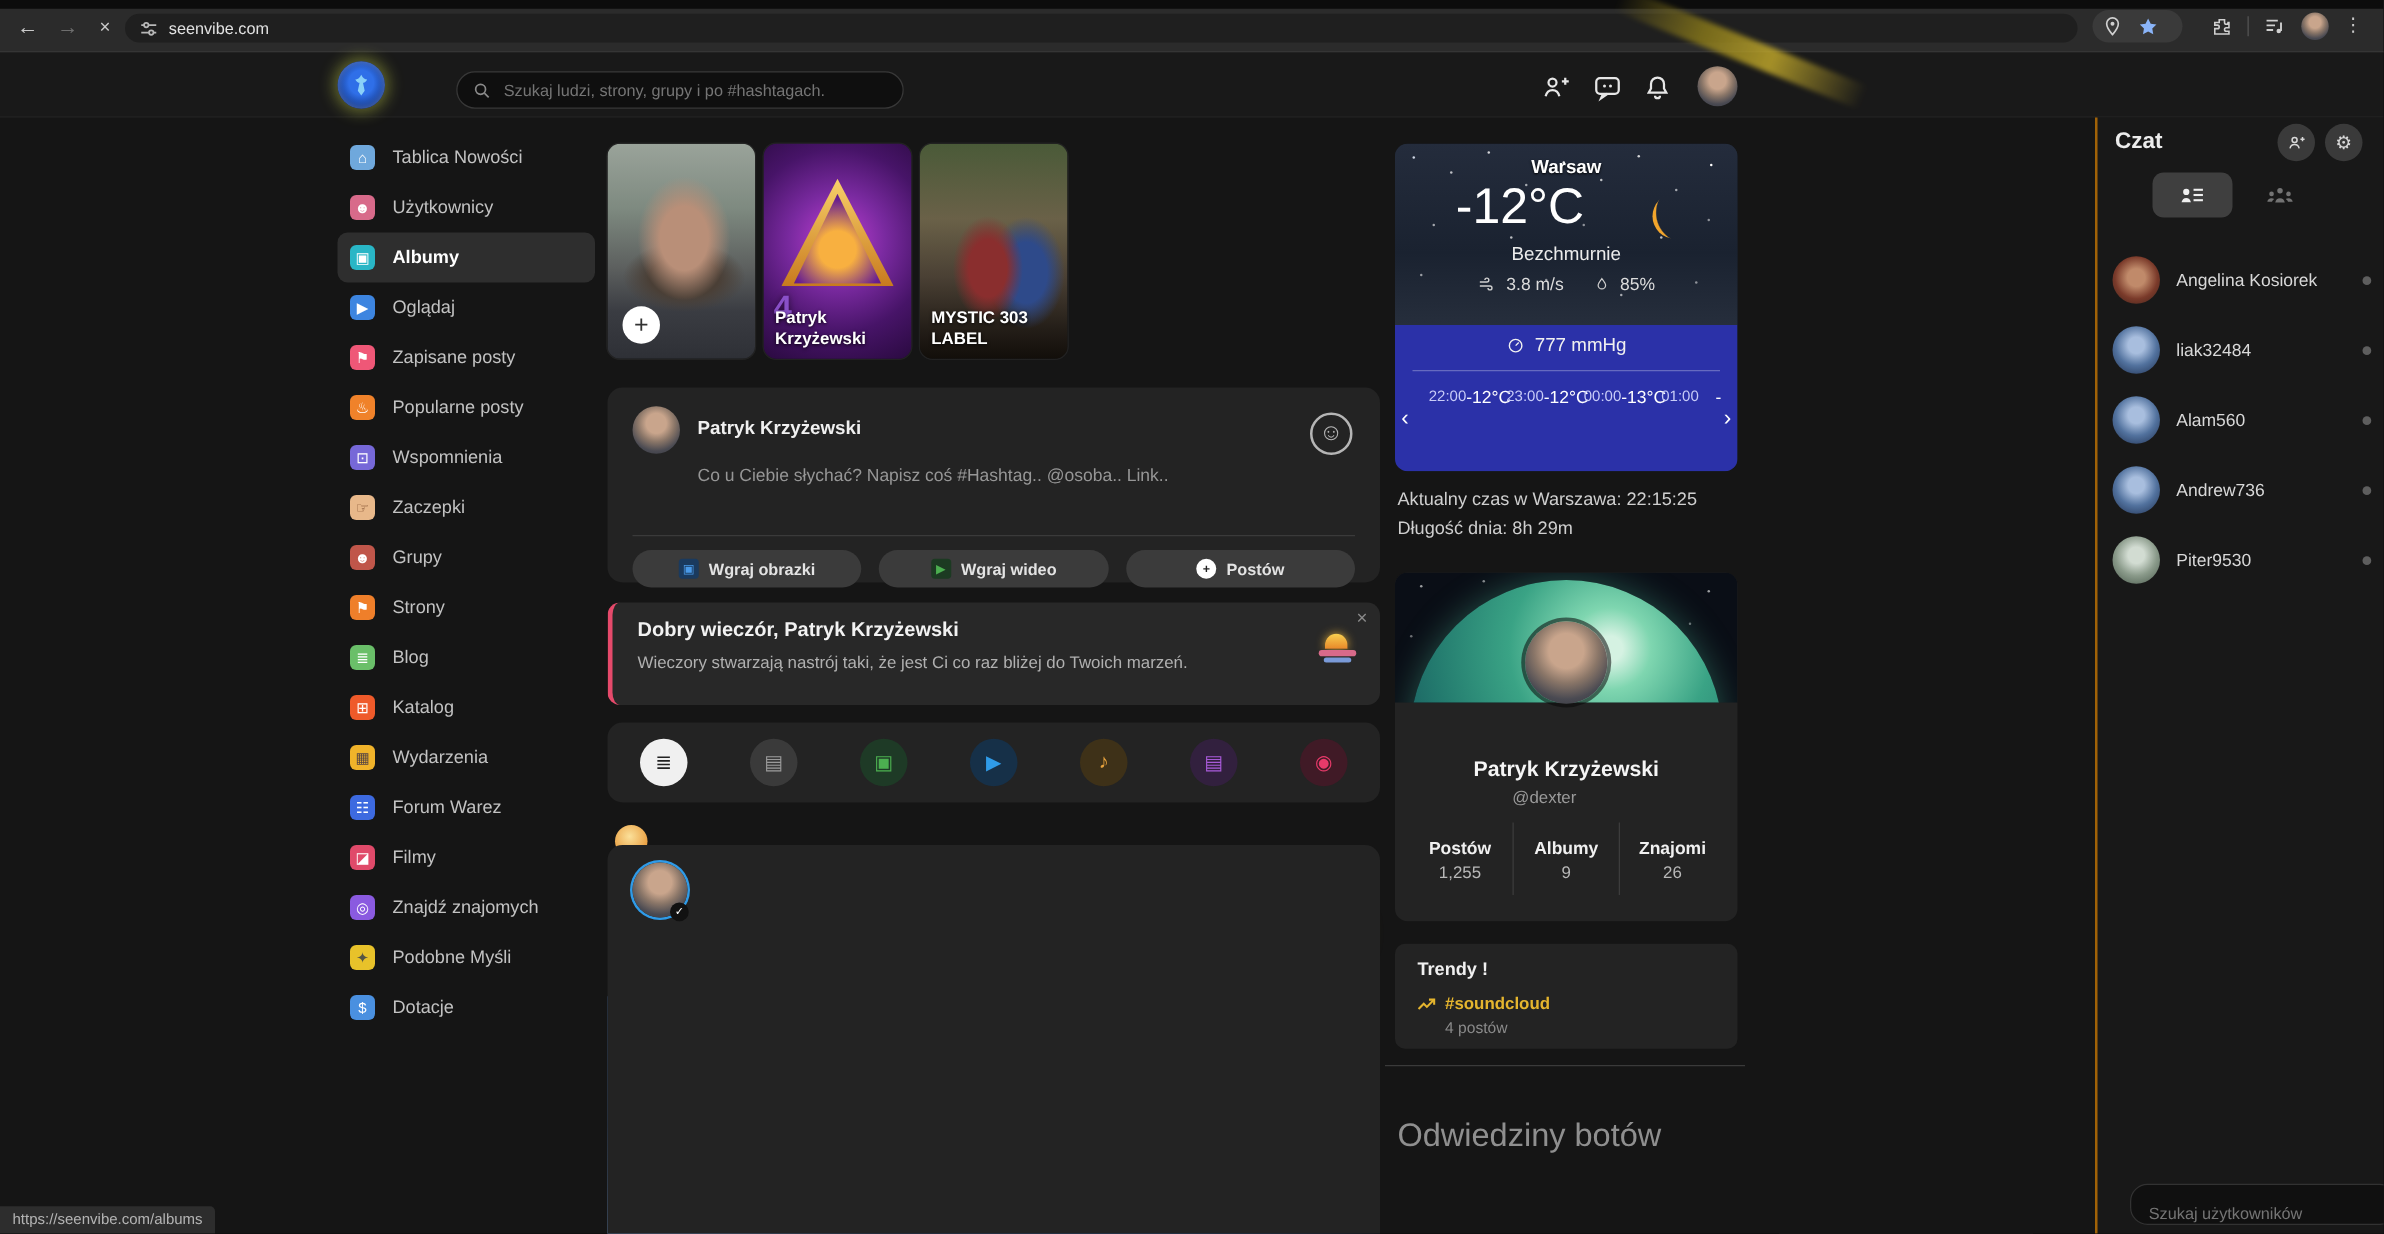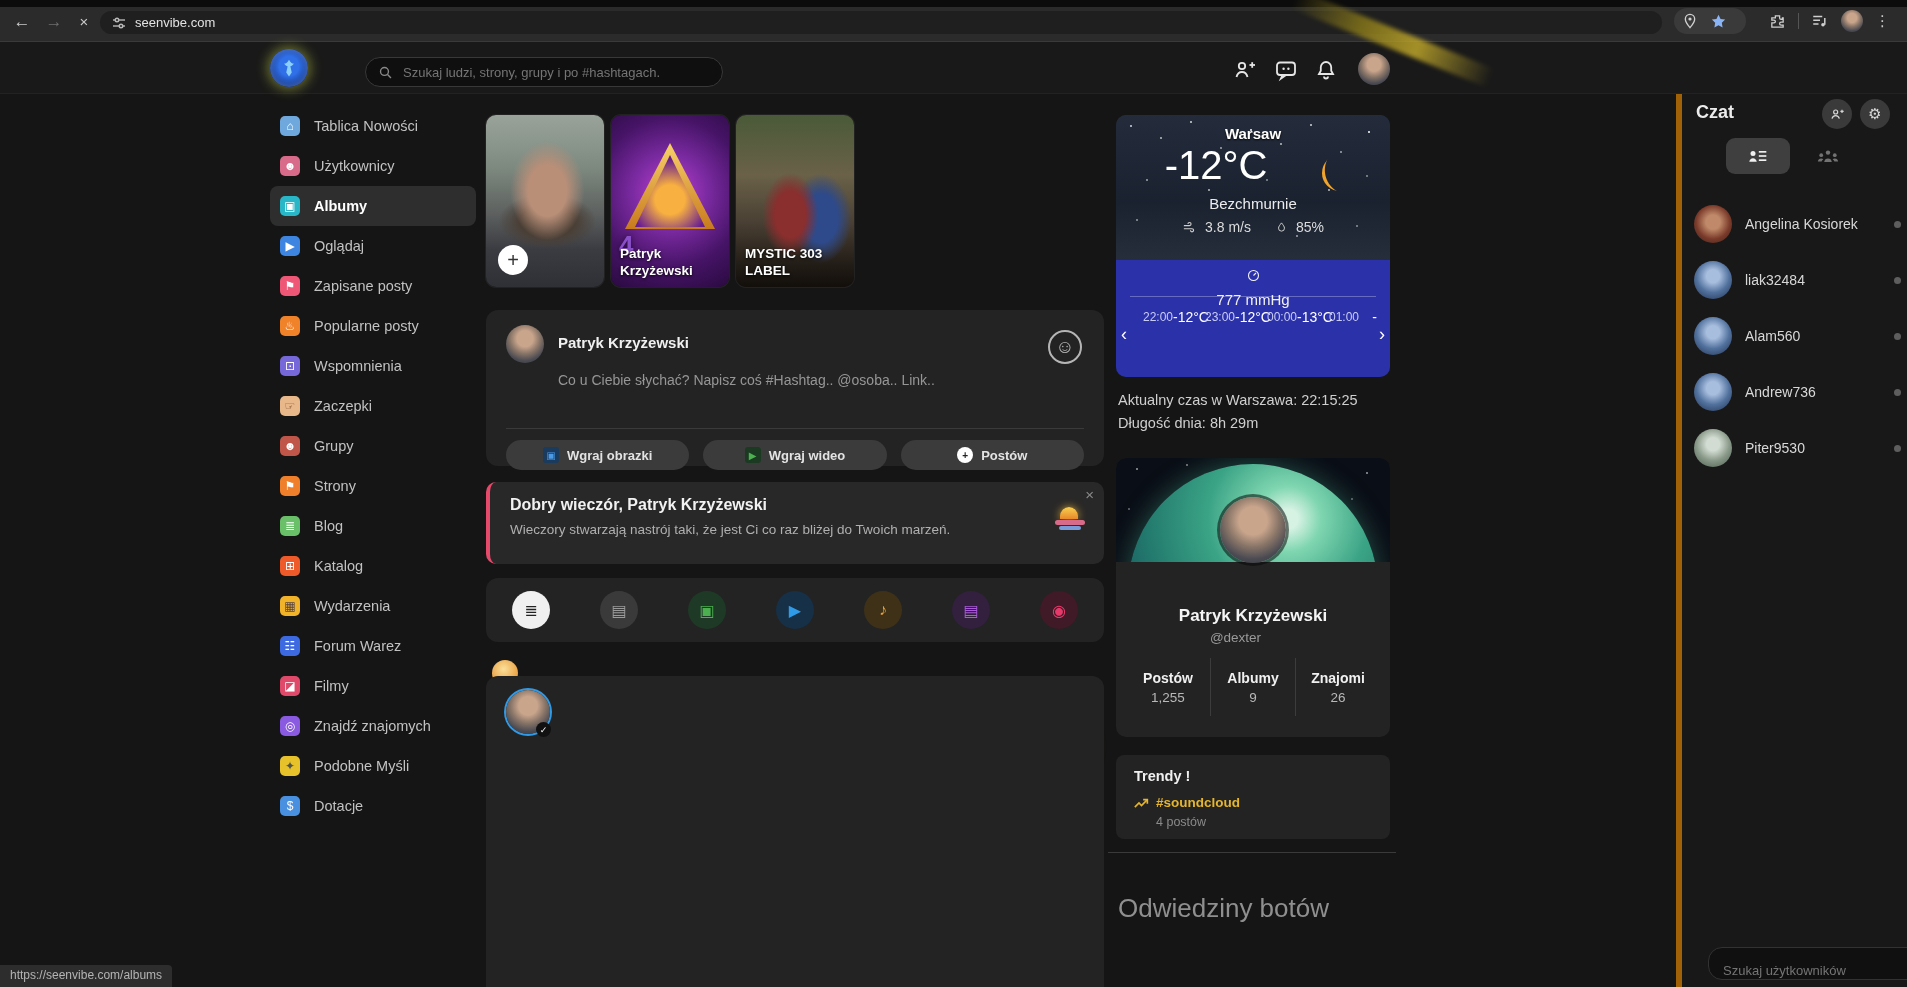--- a/index.html
+++ b/index.html
@@ -113,21 +113,21 @@
     252px 16px #fff,30px 64px rgba(255,255,255,.6),92px 74px rgba(255,255,255,.7),150px 64px rgba(255,255,255,.5),
     212px 74px rgba(255,255,255,.7),250px 60px rgba(255,255,255,.5),20px 104px rgba(255,255,255,.55),120px 108px rgba(255,255,255,.5),
     180px 120px rgba(255,255,255,.6),240px 110px rgba(255,255,255,.5);}
   .wx-city{position:absolute;left:0;top:10px;width:274px;text-align:center;color:#fff;font-weight:bold;font-size:15px;text-shadow:0 1px 2px #000;}
   .wx-temp{position:absolute;left:0;top:28px;width:200px;text-align:center;color:#fff;font-size:40px;font-weight:300;}
   .moon-lg{position:absolute;left:206px;top:40px;width:36px;height:36px;border-radius:50%;
     background:radial-gradient(circle 25px at 76% 42%,rgba(0,0,0,0) 24px,#f2a52c 25px);}
   .wx-cond{position:absolute;left:0;top:80px;width:274px;text-align:center;color:#ececec;font-size:15px;}
   .wx-row{position:absolute;left:0;top:104px;width:274px;display:flex;justify-content:center;align-items:center;gap:8px;color:#dcdcdc;font-size:14px;}
   .wx-blue{position:absolute;left:0;top:145px;width:274px;height:117px;background:#2b31a8;}
-  .wx-press{position:absolute;left:0;top:8px;width:274px;display:flex;justify-content:center;align-items:center;gap:8px;color:#f0f0f0;font-size:15px;flex-direction:column;}
+  .wx-press{position:absolute;left:0;top:8px;width:274px;display:flex;justify-content:center;align-items:center;gap:8px;color:#f0f0f0;font-size:15px;}
   .wx-div{position:absolute;left:14px;top:36px;width:246px;height:1px;background:rgba(255,255,255,.28);}
   .hours{position:absolute;left:0;top:40px;width:274px;height:77px;overflow:hidden;}
   .hrow{position:absolute;left:27px;top:0;display:flex;gap:14px;}
   .hcol{width:48px;display:flex;flex-direction:row;align-items:center;}
   .htime{color:#c8ccf8;font-size:12px;}
   .moon-sm{width:20px;height:20px;border-radius:50%;margin:7px 0 6px;
     background:radial-gradient(circle 14px at 76% 42%,rgba(0,0,0,0) 13px,#f2a52c 14px);}
   .htemp{color:#fff;font-size:14px;}
   .harr{position:absolute;top:24px;color:#fff;font-size:18px;}
   .timeline1{left:1118px;top:392px;color:#cfcfcf;font-size:14.5px;}
@@ -149,21 +149,21 @@
 
   .trendy{left:1116px;top:755px;width:274px;height:84px;border-radius:8px;background:#232323;}
   .tr-title{position:absolute;left:18px;top:13px;color:#f0f0f0;font-weight:bold;font-size:14.5px;}
   .tr-row{position:absolute;left:18px;top:40px;display:flex;align-items:center;gap:7px;}
   .tr-tag{color:#e5b52e;font-weight:bold;font-size:13.5px;}
   .tr-count{position:absolute;left:40px;top:60px;color:#8a8a8a;font-size:12.5px;}
   .hrline{left:1108px;top:852px;width:288px;height:1px;background:#3a3a3a;}
   .bots{left:1118px;top:893px;color:#8f8f8f;font-size:26px;}
 
   
-  .chat{left:1676px;top:94px;width:231px;height:893px;border-left:6px solid #a16207;background:#181818;}
+  .chat{left:1676px;top:94px;width:231px;height:893px;border-left:2px solid #a16207;background:#181818;}
   .chat-title{position:absolute;left:14px;top:8px;color:#ececec;font-weight:bold;font-size:18px;}
   .chat-cbtn{position:absolute;top:5px;width:30px;height:30px;border-radius:50%;background:#3a3a3a;color:#d8d8d8;display:flex;align-items:center;justify-content:center;font-size:15px;}
   .tab-active{position:absolute;left:44px;top:44px;width:64px;height:36px;background:#3f3f3f;border-radius:9px;display:flex;align-items:center;justify-content:center;}
   .tab-inactive{position:absolute;left:132px;top:50px;width:28px;height:24px;display:flex;align-items:center;justify-content:center;opacity:.7;}
   .chat-list{position:absolute;left:0;top:102px;width:231px;}
   .chat-row{height:56px;display:flex;align-items:center;padding:0 12px;gap:13px;}
   .chat-av{width:38px;height:38px;border-radius:50%;flex:0 0 38px;}
   .chat-name{flex:1;color:#d8d8d8;font-size:14px;}
   .chat-dot{width:7px;height:7px;border-radius:50%;background:#5e5e5e;}
   .chat-search{position:absolute;left:26px;bottom:7px;width:214px;height:33px;background:#101010;border:1px solid #323232;border-radius:14px;display:flex;align-items:flex-end;padding:0 12px;}

